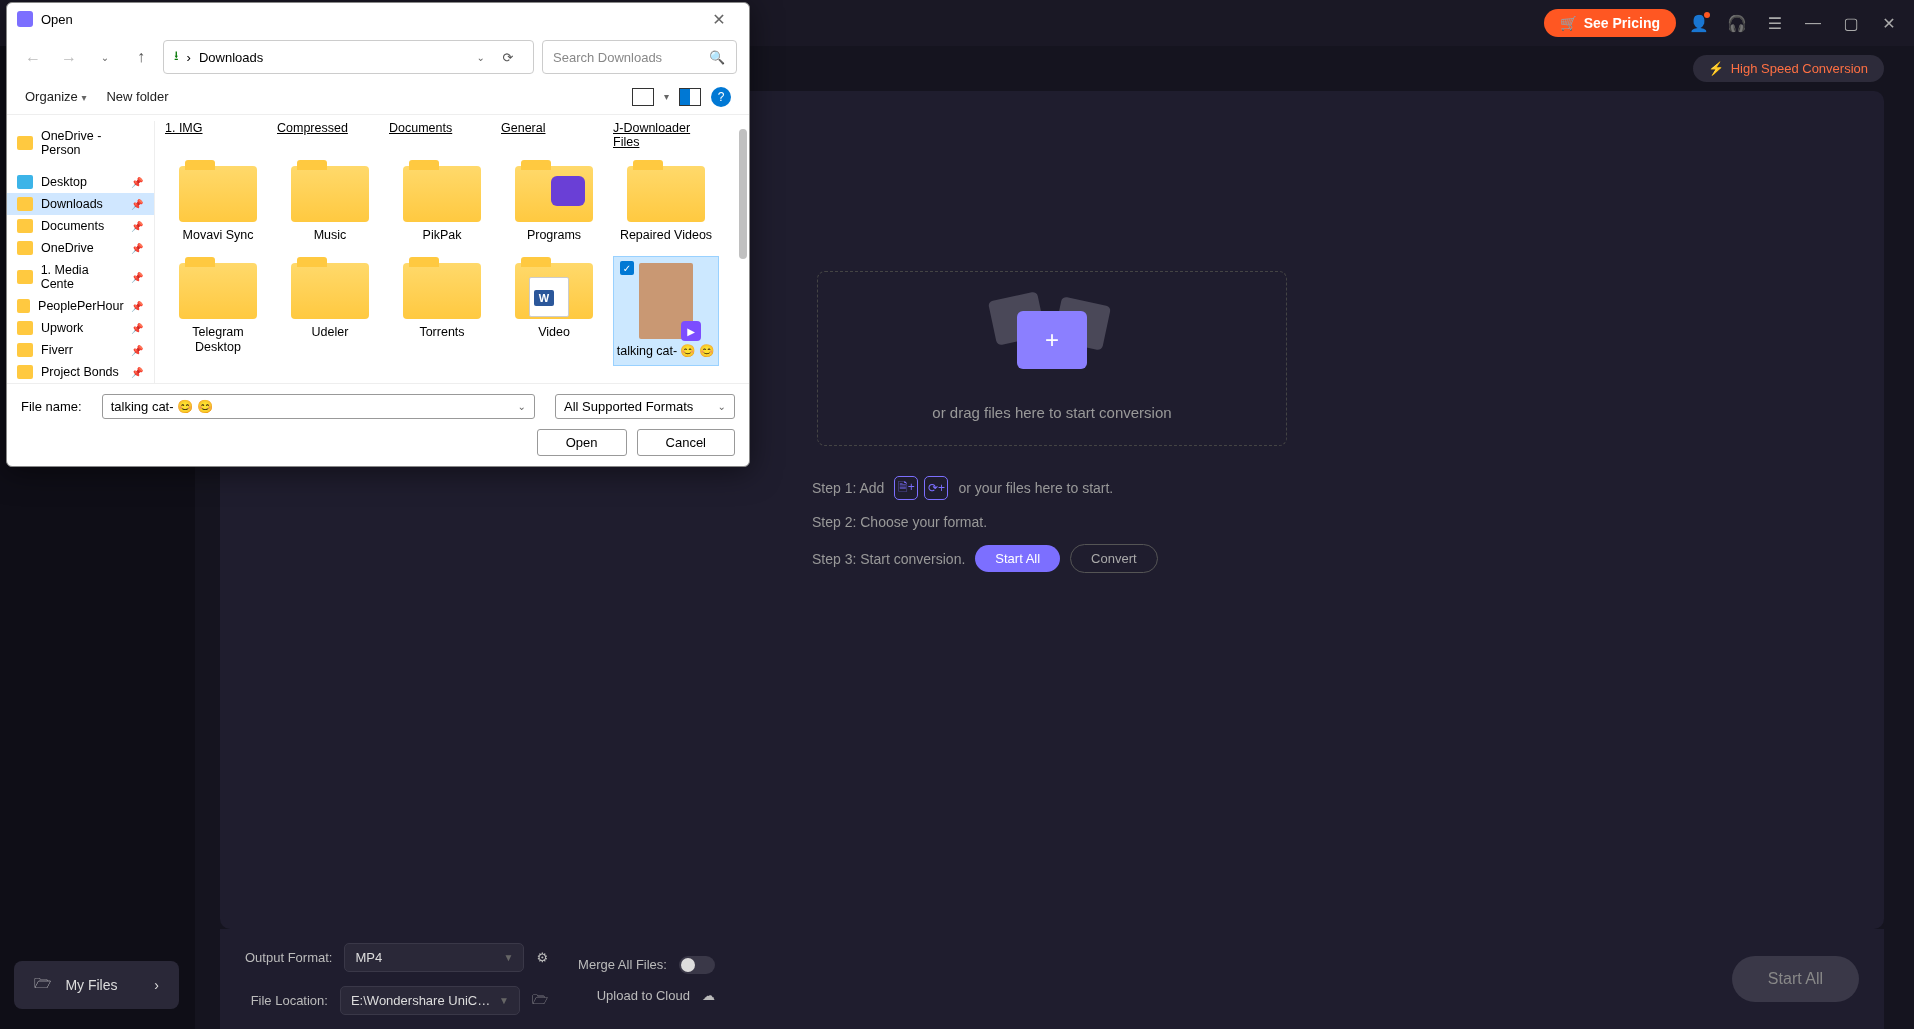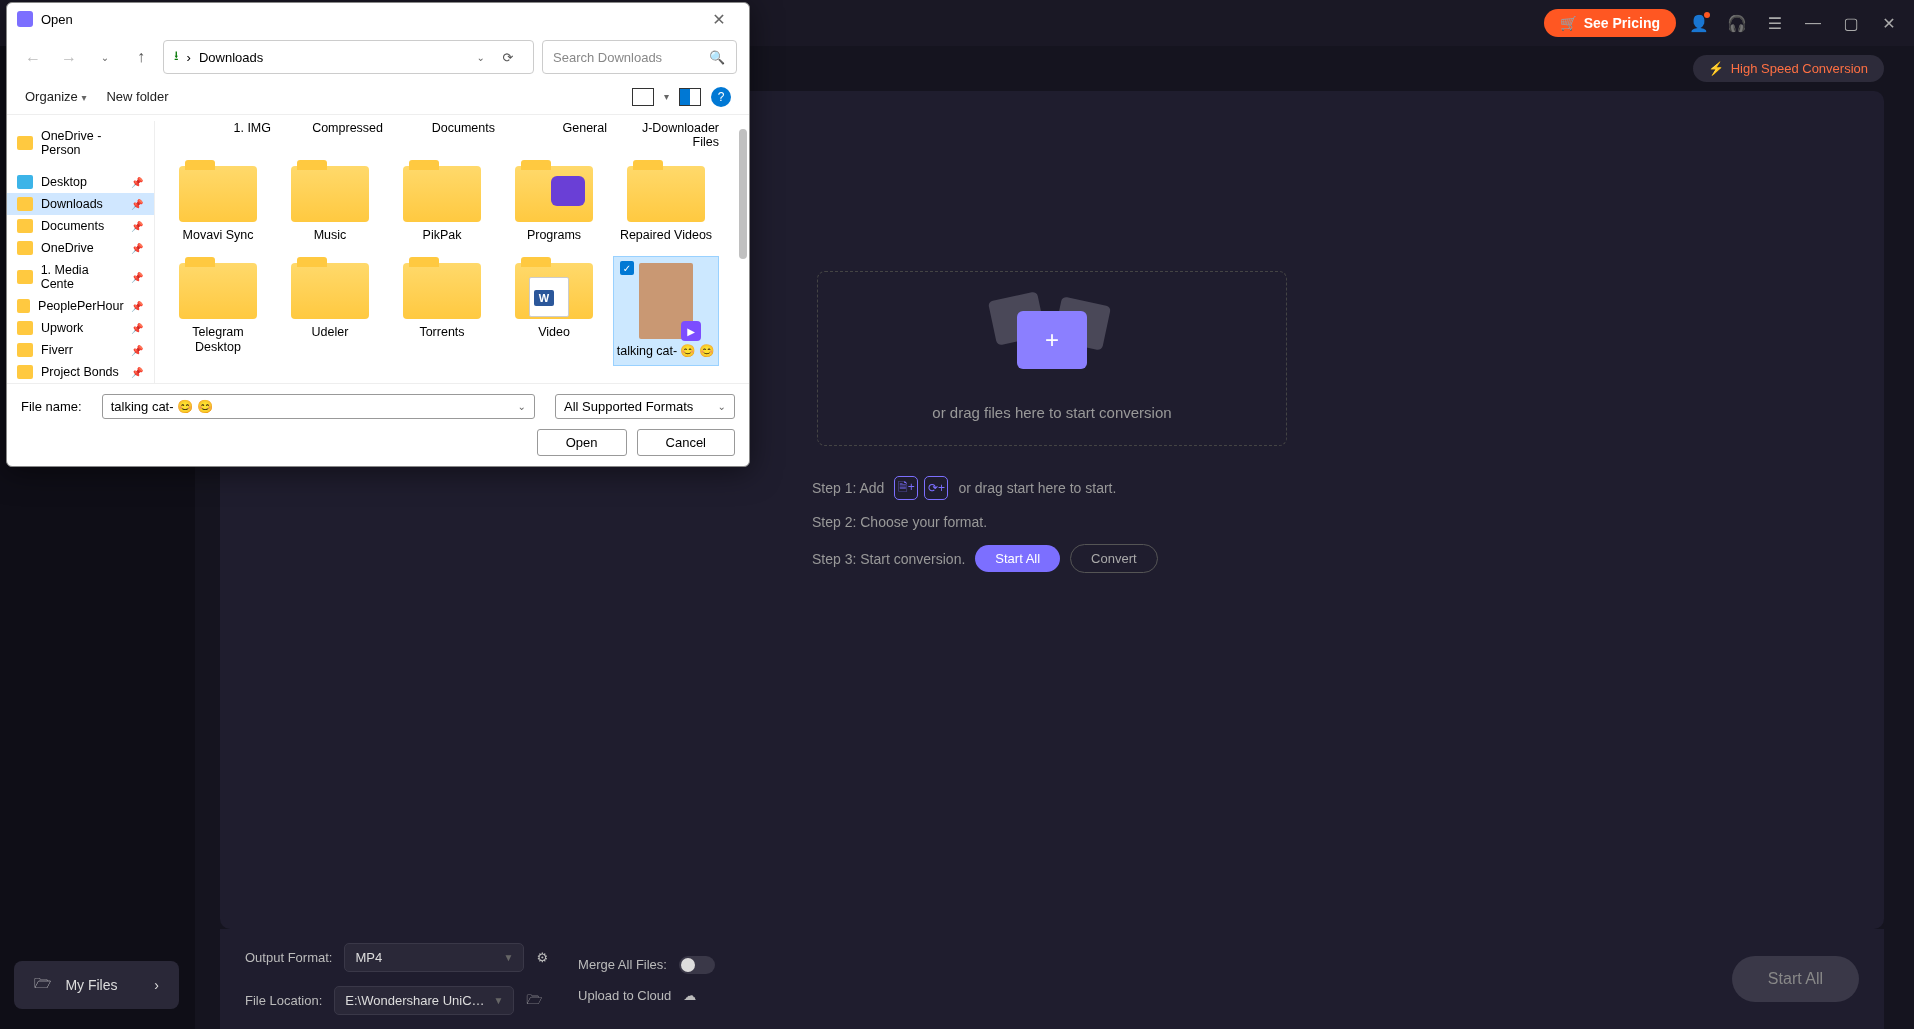--- a/index.html
+++ b/index.html
@@ -36,21 +36,21 @@
 .pill-btn { padding: 6px 20px; border-radius: 16px; font-size: 13px; cursor: pointer; }
 .pill-primary { background: #7c6fff; color: white; border: none; }
 .pill-outline { background: transparent; color: #aaa; border: 1px solid #555; }
 
 .bottom-bar { position: absolute; left: 220px; right: 30px; bottom: 0; height: 100px; background: #1f1d2e; display: flex; align-items: center; padding: 0 25px; gap: 30px; flex-wrap: wrap; }
 .bb-group { display: flex; align-items: center; gap: 12px; color: #bbb; font-size: 13px; }
 .bb-select { background: #2a2838; color: #ddd; border: 1px solid #3a3848; border-radius: 5px; padding: 6px 10px; width: 180px; display: flex; justify-content: space-between; align-items: center; }
 .toggle { width: 36px; height: 18px; background: #3a3848; border-radius: 10px; position: relative; cursor: pointer; }
 .toggle-knob { width: 14px; height: 14px; background: #ddd; border-radius: 50%; position: absolute; top: 2px; left: 2px; }
 .start-all-btn { position: absolute; right: 25px; background: #3a3848; color: #888; padding: 14px 36px; border-radius: 24px; font-size: 16px; cursor: pointer; }
-.col { display: flex; flex-direction: column; gap: 14px; }
+.col { display: flex; flex-direction: column; gap: 14px; align-items: flex-end; }
 
 
 .file-dialog { position: absolute; left: 6px; top: 2px; width: 744px; height: 465px; background: #fff; border: 1px solid #888; border-radius: 6px; box-shadow: 0 4px 30px rgba(0,0,0,0.5); z-index: 100; display: flex; flex-direction: column; }
 .fd-titlebar { height: 32px; display: flex; align-items: center; padding: 0 10px; justify-content: space-between; }
 .fd-title-left { display: flex; align-items: center; gap: 8px; }
 .fd-app-icon { width: 16px; height: 16px; background: #7c6fff; border-radius: 3px; }
 .fd-title { font-size: 13px; }
 .fd-close { width: 40px; height: 28px; display: flex; align-items: center; justify-content: center; color: #666; cursor: pointer; }
 
 .fd-nav { height: 44px; display: flex; align-items: center; padding: 0 12px; gap: 8px; }
@@ -85,21 +85,21 @@
 .fd-item.selected { background: #cce8ff; border: 1px solid #99d1ff; }
 .fd-item-checkbox { position: absolute; top: 4px; left: 6px; width: 14px; height: 14px; background: #0078d4; color: white; font-size: 10px; display: flex; align-items: center; justify-content: center; border-radius: 2px; }
 .fd-folder-icon { width: 78px; height: 56px; background: linear-gradient(#ffd96b, #ffc940); border-radius: 4px; margin-bottom: 6px; position: relative; }
 .fd-folder-icon::before { content: ''; position: absolute; top: -6px; left: 6px; width: 30px; height: 10px; background: #ffc940; border-radius: 3px 3px 0 0; }
 .fd-item-label { line-height: 1.2; }
 .fd-thumb { width: 54px; height: 76px; background: #c99873; border-radius: 2px; margin-bottom: 5px; position: relative; }
 .fd-thumb-play { position: absolute; bottom: -2px; right: -8px; width: 20px; height: 20px; background: #7c4dff; border-radius: 4px; color: white; display: flex; align-items: center; justify-content: center; font-size: 10px; }
 .fd-overlay-app { position: absolute; top: 10px; right: 8px; width: 34px; height: 30px; background: #6a3fd6; border-radius: 6px; }
 .fd-overlay-word { position: absolute; top: 14px; left: 14px; width: 40px; height: 40px; background: white; border: 1px solid #ccc; border-radius: 2px; }
 .fd-overlay-word::after { content: 'W'; position: absolute; top: 12px; left: 4px; width: 20px; height: 16px; background: #2b579a; color: white; font-size: 11px; font-weight: bold; display: flex; align-items: center; justify-content: center; border-radius: 2px; }
-.fd-row1-label { font-size: 12.5px; text-align: right; width: 106px; }
+.fd-row1-label { font-size: 12.5px; text-align: left; width: 106px; text-decoration: underline; }
 
 .fd-footer { padding: 10px 14px; border-top: 1px solid #eee; }
 .fd-filename-row { display: flex; align-items: center; gap: 20px; font-size: 13px; margin-bottom: 10px; }
 .fd-input { border: 1px solid #999; padding: 4px 8px; font-size: 13px; border-radius: 3px; }
 .fd-filename-input { flex: 1; }
 .fd-format-select { width: 180px; display: flex; justify-content: space-between; align-items: center; }
 .fd-buttons { display: flex; justify-content: flex-end; gap: 10px; }
 .fd-btn { padding: 5px 28px; border: 1px solid #999; background: #fff; font-size: 13px; border-radius: 3px; cursor: pointer; }
 
 .chev { font-size: 10px; color: #666; }
@@ -148,21 +148,21 @@
       <div class="dropzone-text">or drag files here to start conversion</div>
     </div>
 
     <div class="steps">
       <div class="step-row">
         <span>Step 1: Add</span>
         <div class="step-inline-btns">
           <div class="step-icon-btn">🗎+</div>
           <div class="step-icon-btn">⟳+</div>
         </div>
-        <span>or drag start here to start.</span>
+        <span>or your files here to start.</span>
       </div>
       <div class="step-row">Step 2: Choose your format.</div>
       <div class="step-row">
         <span>Step 3: Start conversion.</span>
         <button class="pill-btn pill-primary">Start All</button>
         <button class="pill-btn pill-outline">Convert</button>
       </div>
     </div>
   </div>
 

